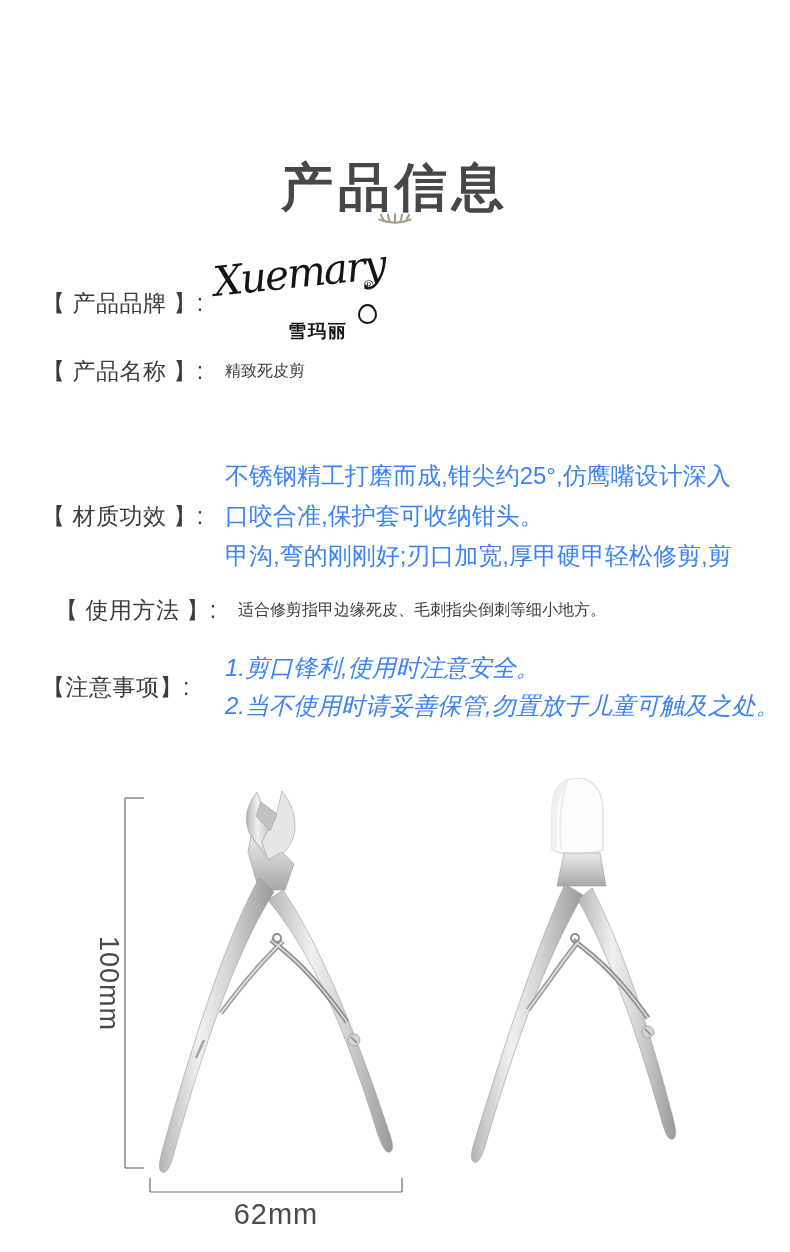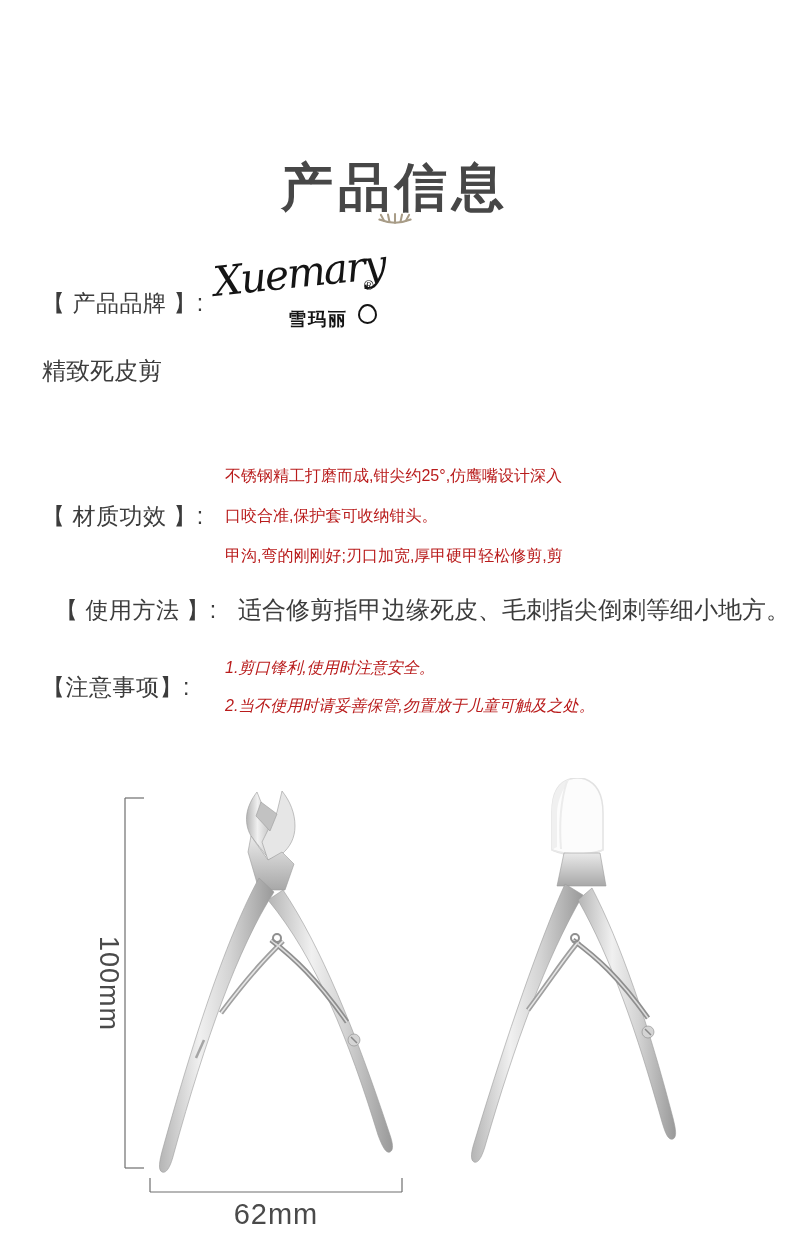--- a/index.html
+++ b/index.html
@@ -16,36 +16,36 @@
   }
   .eyelash{
     position:absolute;top:208px;left:377px;width:36px;height:20px;
   }
   
   .row{position:absolute;left:42px;display:flex;align-items:center;white-space:nowrap;}
   .row-label{
     flex:0 0 183px;width:183px;font-size:23px;line-height:40px;color:#3c3c3c;
     letter-spacing:0.5px;
   }
-  .row-value{font-size:24px;line-height:40px;color:#3c3c3c;}
-  .row-lines .line{font-size:16px;line-height:40px;color:#b91c1c;}
+  .row-value{font-size:16px;line-height:40px;color:#3c3c3c;}
+  .row-lines .line{font-size:24px;line-height:40px;color:#3b82f6;}
   .notice-lines .line{line-height:38px;font-style:italic;}
   .r-brand{top:283px;} .r-name{top:351px;} .r-model{top:402px;}
   .r-material{top:456px;} .r-usage{top:590px;margin-left:13px;} .r-notice{top:649px;}
   
   .brand-logo{position:absolute;left:216px;top:262px;width:168px;height:68px;}
   .logo-script{
     position:absolute;left:0;top:-4px;
     font-family:"DejaVu Serif",serif;font-style:italic;
     font-size:41px;line-height:48px;color:#141414;letter-spacing:-2px;
     transform:rotate(-6deg);transform-origin:left bottom;display:inline-block;
   }
   .logo-reg{position:absolute;left:148px;top:16px;font-size:13px;color:#141414;}
   .logo-cn{
-    position:absolute;left:72px;top:45px;font-size:18px;font-weight:700;
+    position:absolute;left:72px;top:57px;font-size:18px;font-weight:700;
     letter-spacing:2px;color:#141414;
   }
   .logo-loop{
     position:absolute;left:142px;top:42px;width:15px;height:16px;
     border:2px solid #141414;border-radius:50% 50% 50% 50%/55% 55% 45% 45%;
   }
   
   .figure{position:absolute;left:0;top:778px;width:790px;height:474px;}
   .dim-text{fill:#4a4a4a;font-family:"Liberation Sans",sans-serif;}
 </style>
@@ -69,20 +69,21 @@
   <span class="row-label">【 产品品牌 】:</span>
 </div>
 <div class="brand-logo">
   <span class="logo-script">Xuemary</span>
   <span class="logo-reg">®</span>
   <span class="logo-cn">雪玛丽</span>
   <span class="logo-loop"></span>
 </div>
 
 <div class="row r-name">
+  <span class="row-label">【 产品名称 】:</span>
   <span class="row-value">精致死皮剪</span>
 </div>
 
 <div class="row r-model">
 </div>
 
 <div class="row r-material">
   <span class="row-label">【 材质功效 】:</span>
   <span class="row-lines">
     <div class="line">不锈钢精工打磨而成,钳尖约25°,仿鹰嘴设计深入</div>

